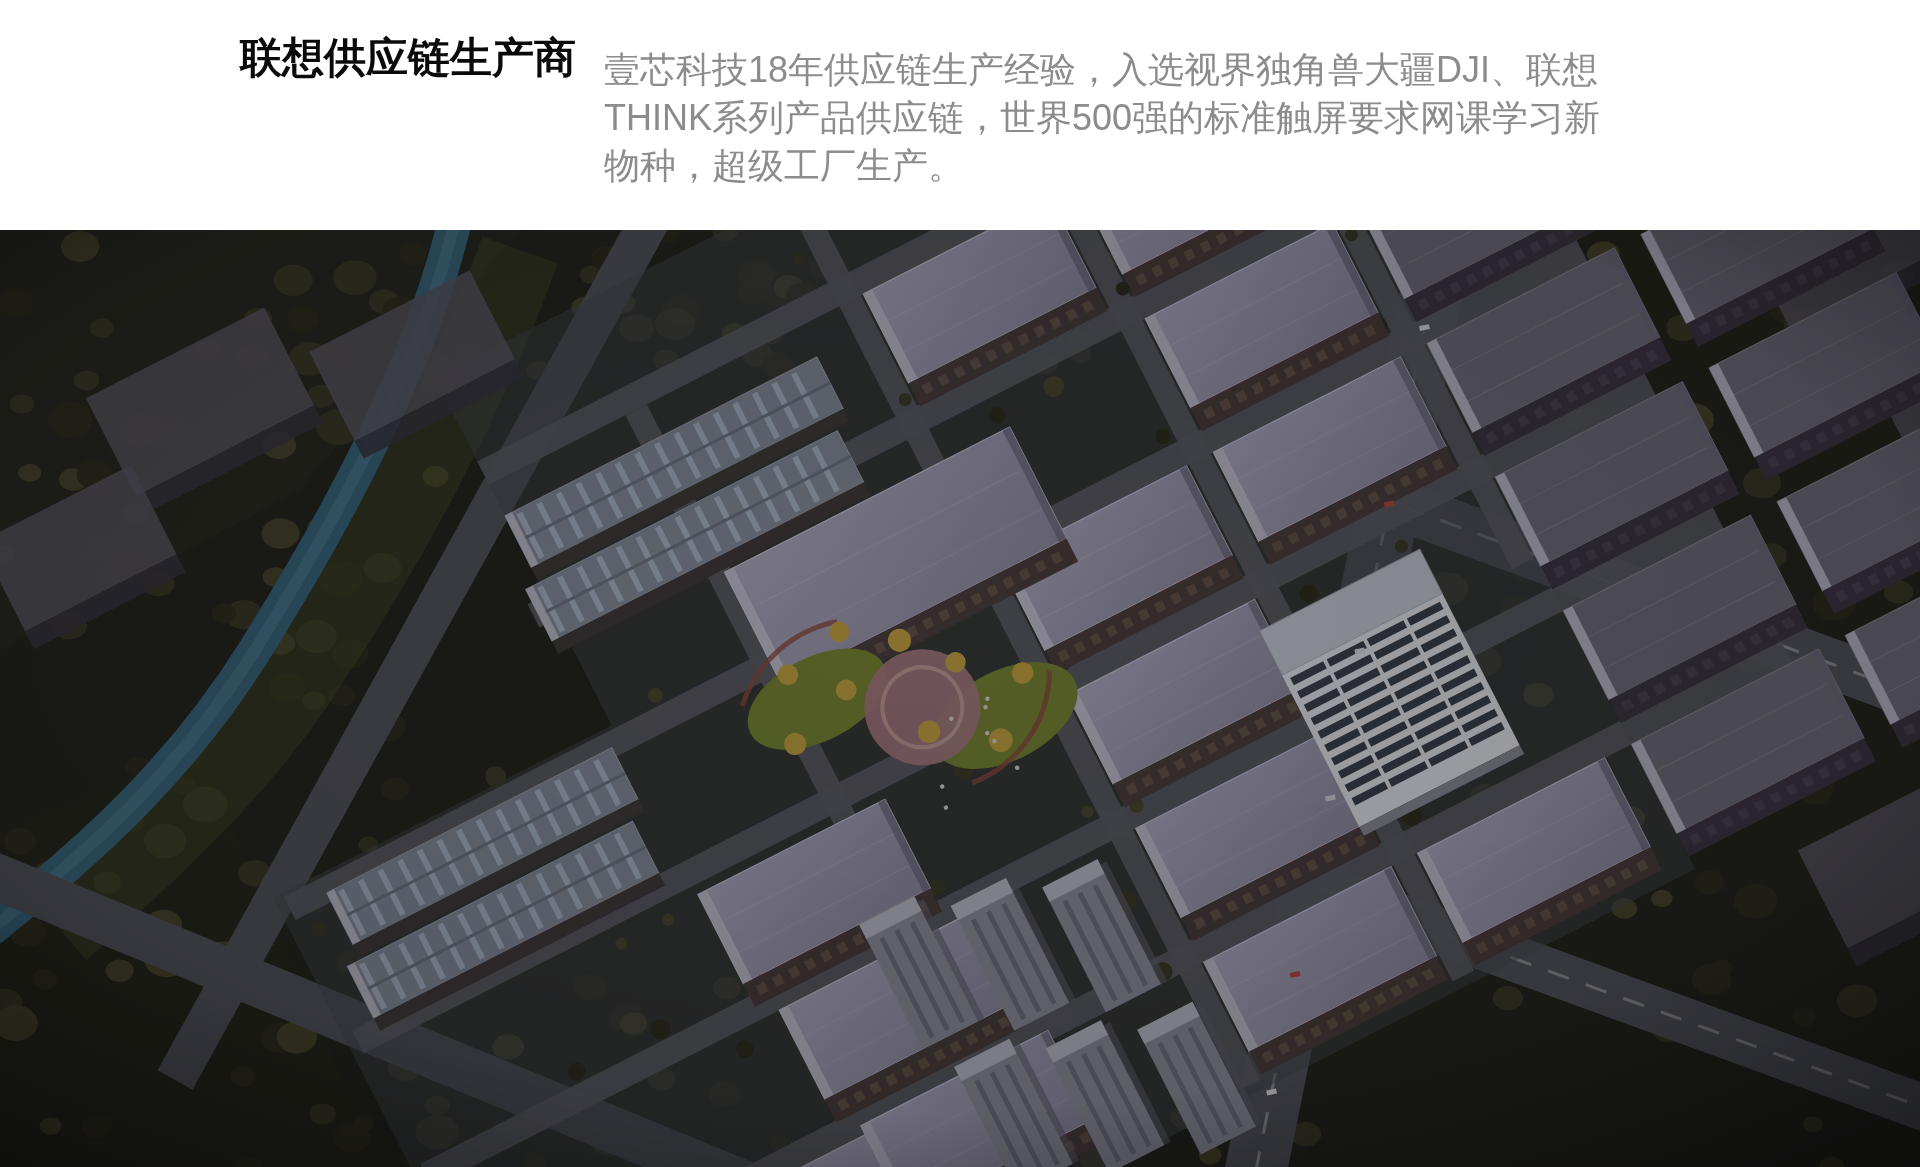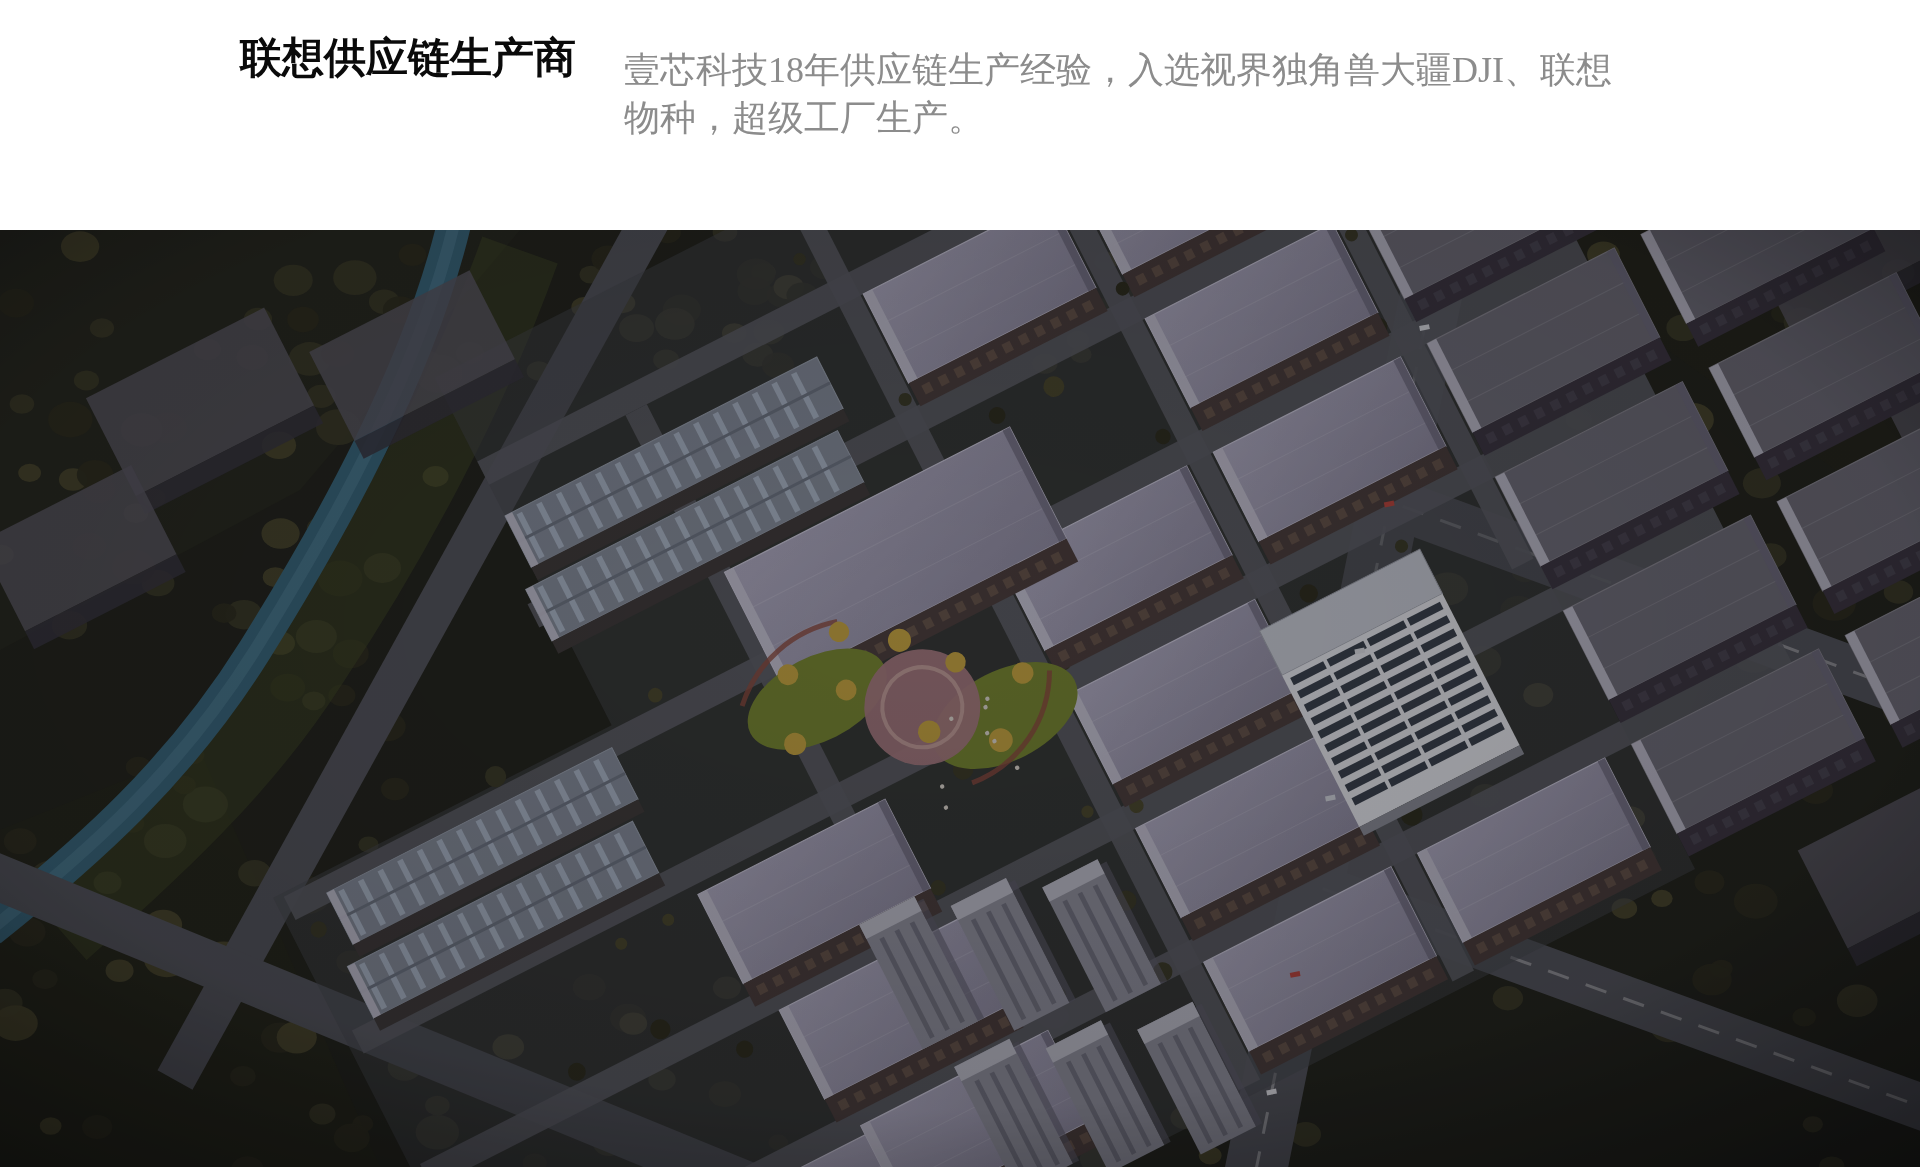--- a/index.html
+++ b/index.html
@@ -2,21 +2,21 @@
 <html><head>
 <meta charset="utf-8">
 <style>
   * { margin:0; padding:0; box-sizing:border-box; }
   html,body { background:#ffffff; }
   body {
     width:1920px; height:1167px; position:relative; overflow:hidden;
     font-family:"Liberation Sans","DejaVu Sans",sans-serif;
   }
   .header {
-    position:absolute; left:0; top:0; width:1920px; height:230px; background:#ffffff;font-family:Liberation Serif, serif;
+    position:absolute; left:0; top:0; width:1920px; height:230px; background:#ffffff;
   }
   .headline {
     position:absolute; left:240px; top:24px;
     font-size:42px; font-weight:700; color:#0a0a0a; line-height:68px;
   }
   .desc {
     position:absolute; left:604px; top:46px;
     font-size:36px; color:#8c8c8c; line-height:48px; font-weight:400;
   }
   .hero {
@@ -25,22 +25,23 @@
   }
   svg { display:block; }
 </style>
 </head>
 <body>
 
 <div class="header">
   <div class="headline" style="color: rgb(10, 10, 10);">
     <div>联想供应链生产商</div>
   </div>
-  <div class="desc" style="color: rgb(140, 140, 140); margin-left: 20px;">
+  <div class="desc" style="color: rgb(140, 140, 140);">
     <div>壹芯科技18年供应链生产经验，入选视界独角兽大疆DJI、联想</div>
+    <div>THINK系列产品供应链，世界500强的标准触屏要求网课学习新</div>
     <div>物种，超级工厂生产。</div>
   </div>
 </div>
 
 <div class="hero">
   <svg id="scene" width="1920" height="937" viewBox="0 0 1920 937">
       <defs>
         <linearGradient id="roofG" x1="0" y1="0" x2="1" y2="1">
           <stop offset="0" stop-color="#aca8bc"></stop>
           <stop offset="1" stop-color="#8e8a9e"></stop>

